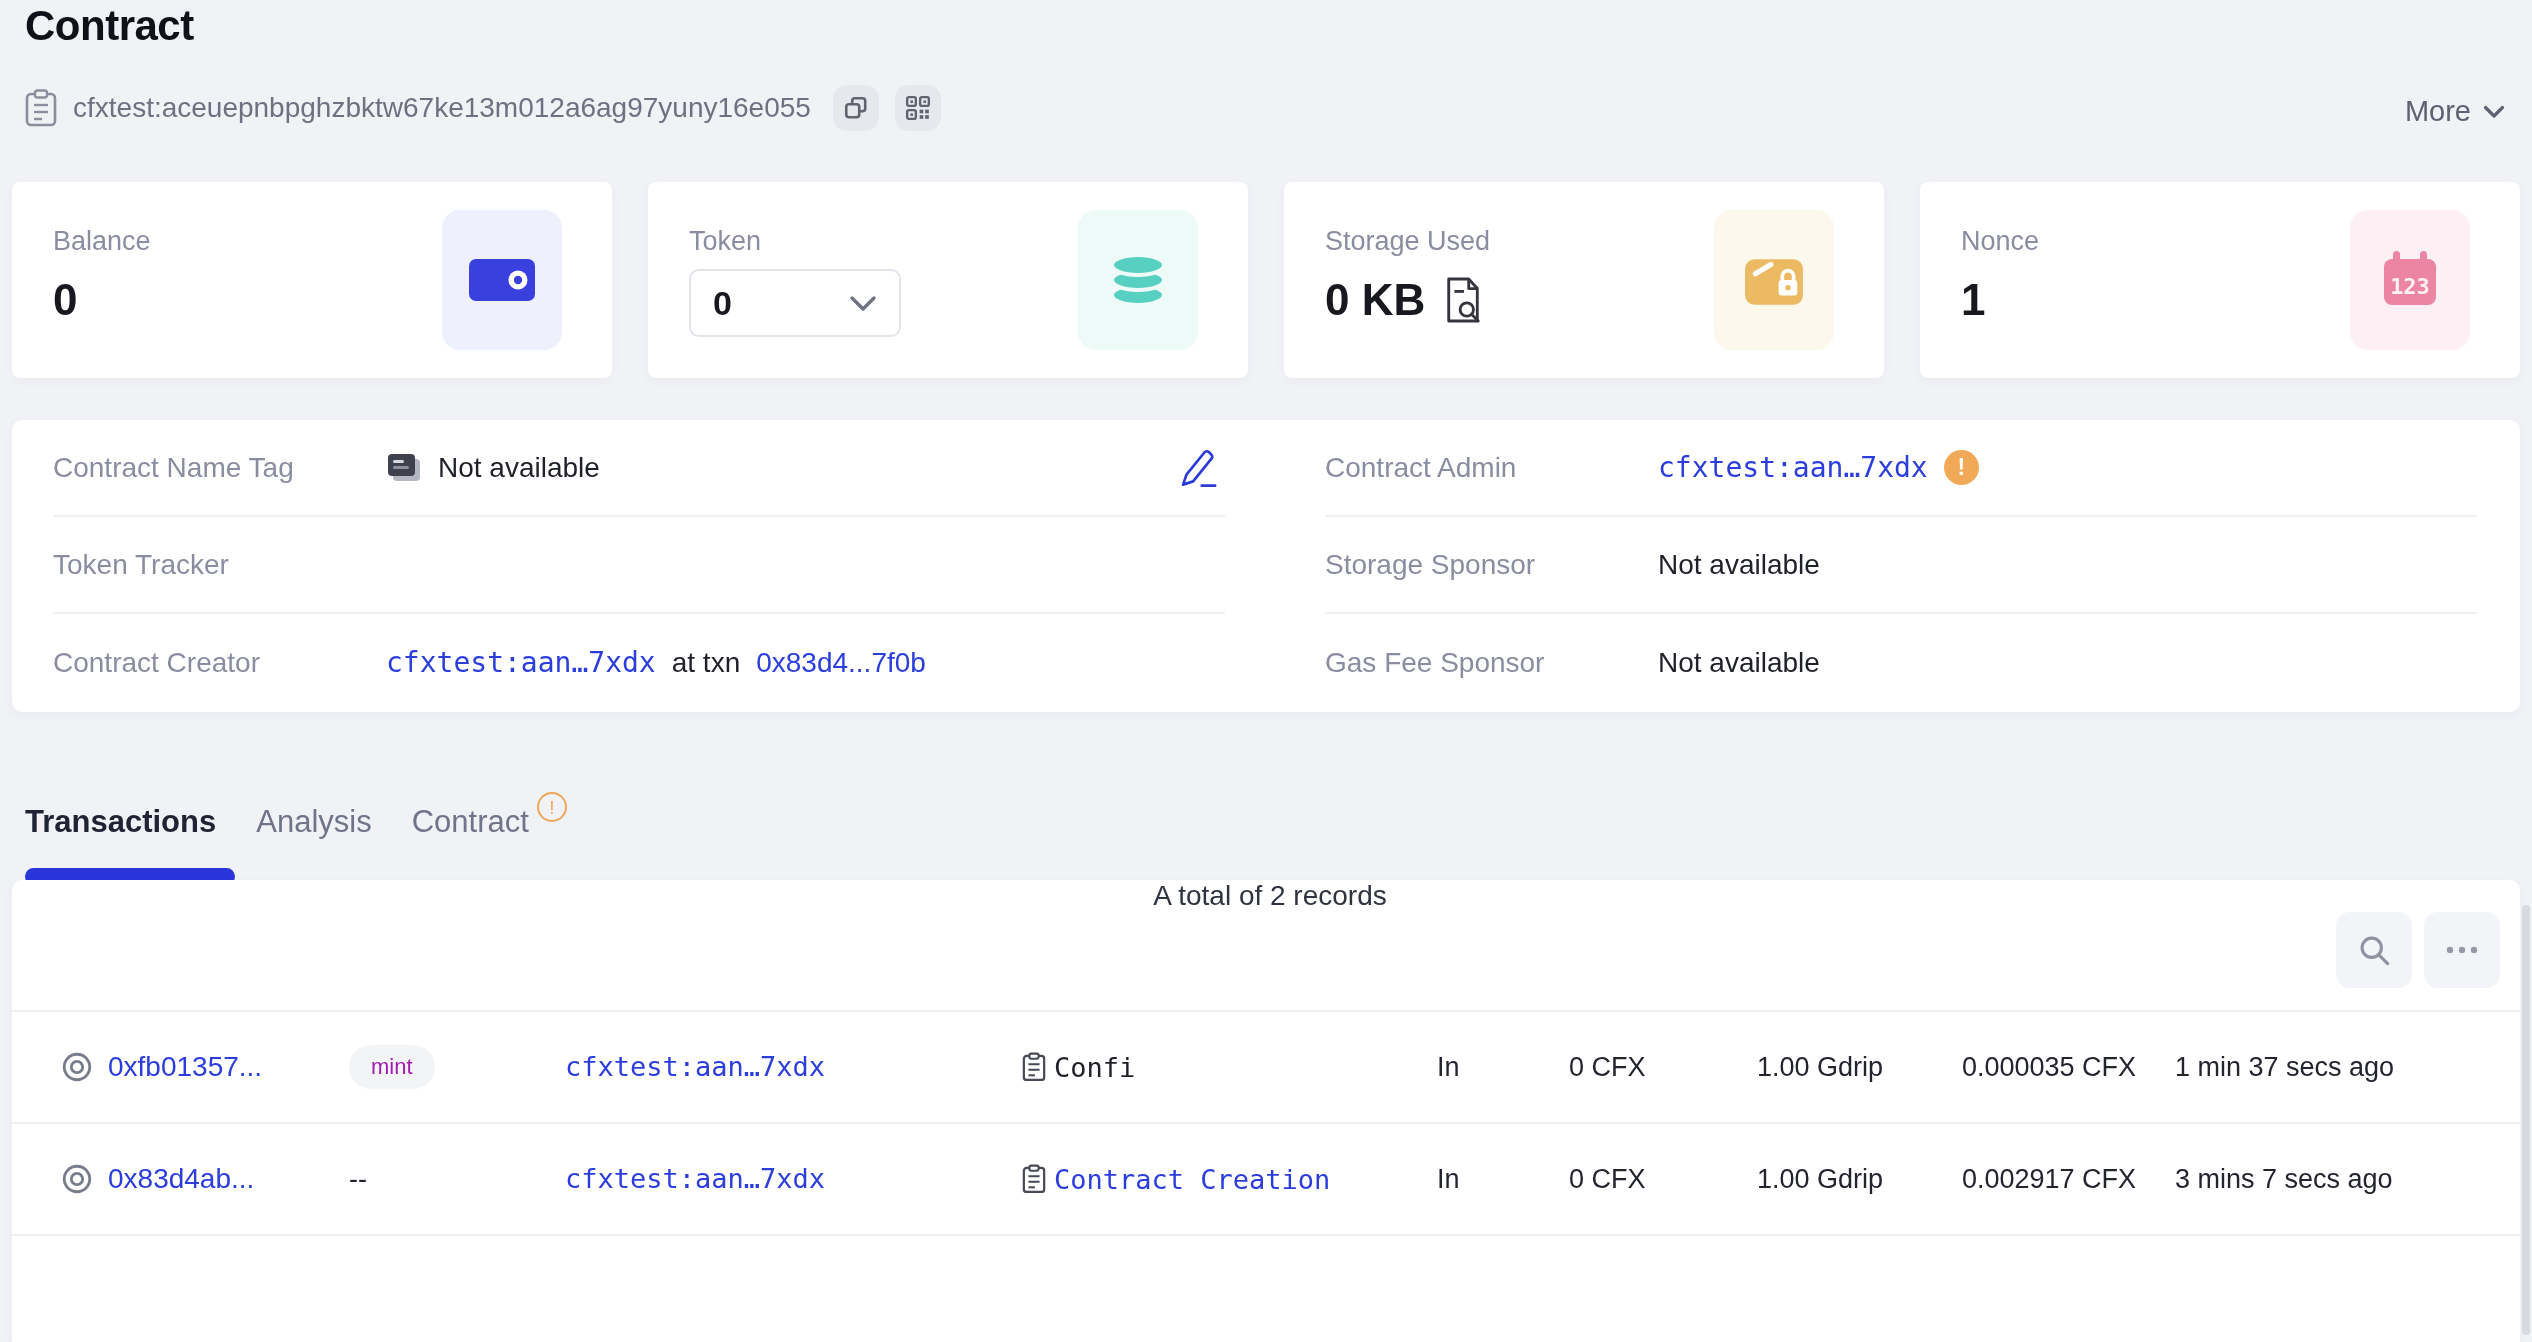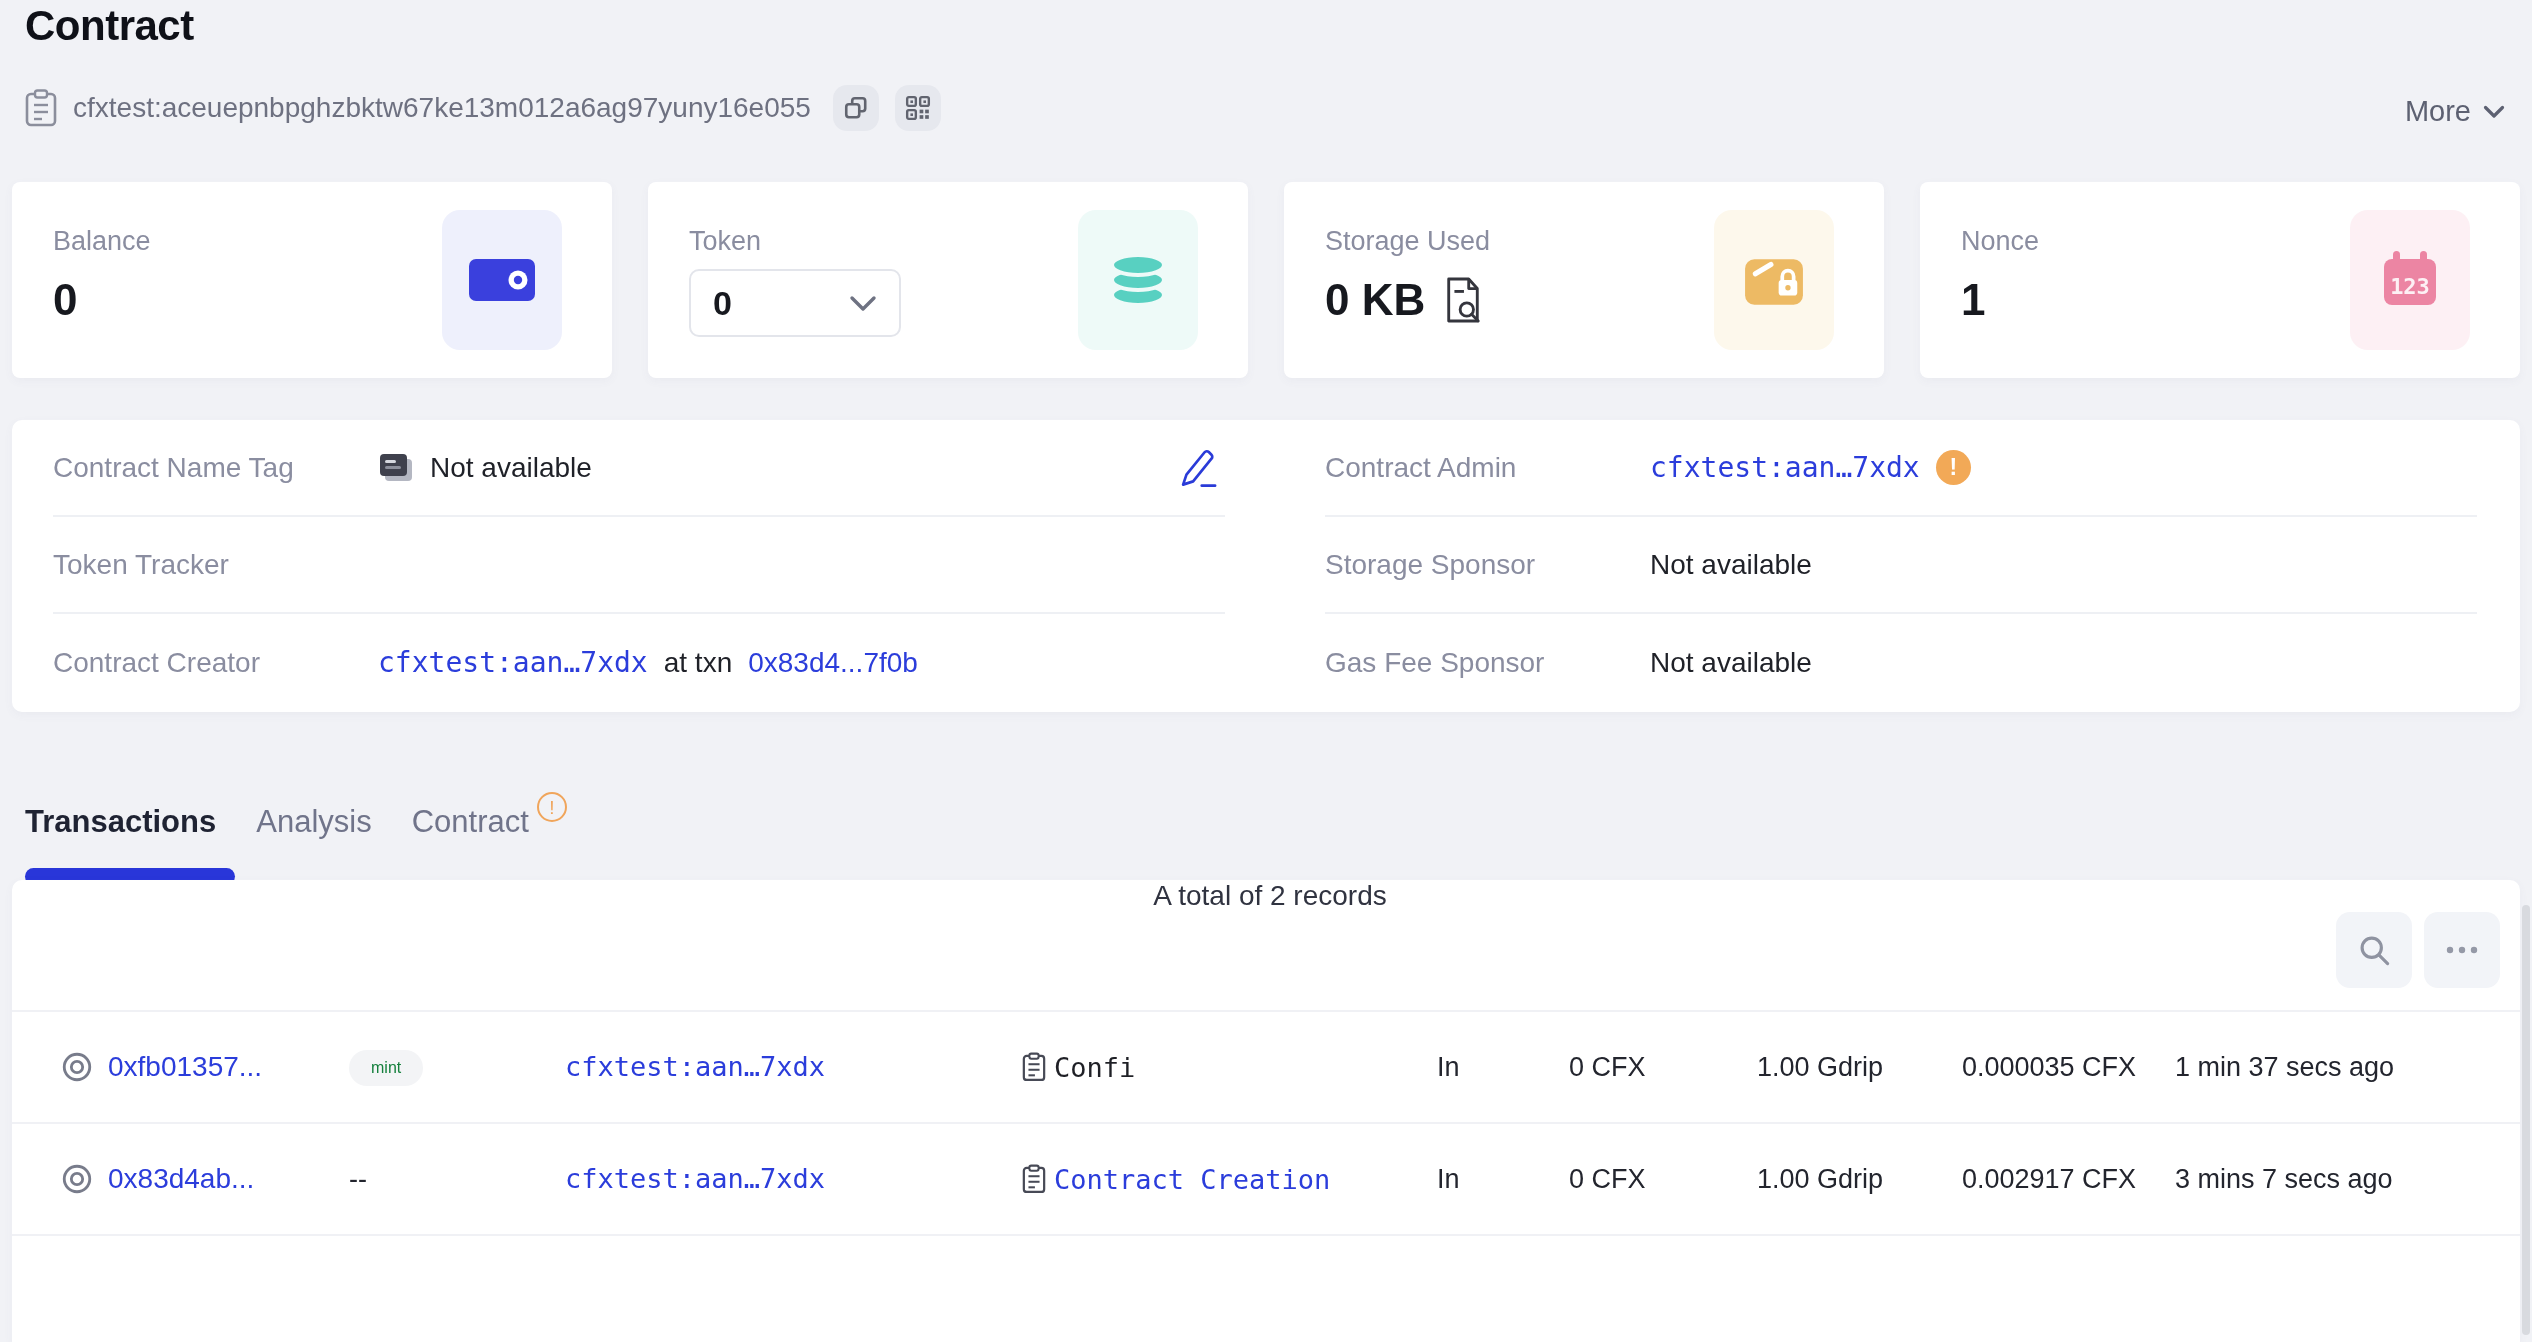--- a/index.html
+++ b/index.html
@@ -36,21 +36,21 @@
   .token-select .val { font-size:34px; font-weight:700; color:#17191f; }
 
   
   .info-panel { position:absolute; left:12px; top:420px; width:2508px; height:292px; background:#fff; border-radius:10px; box-shadow:0 3px 10px rgba(95,105,140,0.05); }
   .info-col { position:absolute; top:0; height:292px; }
   .info-col.left  { left:41px;  width:1172px; }
   .info-col.right { left:1313px; width:1152px; }
   .info-row { height:97px; display:flex; align-items:center; border-bottom:2px solid #eef0f4; }
   .info-row:last-child { border-bottom:none; }
   .info-label { width:325px; flex:none; font-size:28px; color:#8a8da0; }
-  .info-value { display:flex; align-items:center; gap:16px; font-size:28px; color:#1f2128; flex:1; }
+  .info-value { display:flex; align-items:center; gap:16px; font-size:28px; color:#1f2128; flex:1;margin-left:8px; }
   .addr-link { font-family:"DejaVu Sans Mono", monospace; font-size:28px; color:#2b3ddb; cursor:pointer; }
   .edit-btn { margin-left:auto; margin-right:8px; background:none; border:none; cursor:pointer; display:flex; }
   .warn-badge { width:35px; height:35px; border-radius:50%; background:#f2a957; color:#fff; font-size:23px; font-weight:700; display:flex; align-items:center; justify-content:center; }
 
   
   .tabs { position:absolute; left:25px; top:772px; display:flex; gap:40px; align-items:flex-start;margin-top:32px; }
   .tab { font-size:31px; color:#70748a; cursor:pointer; position:relative; padding-bottom:34px; }
   .tab.active { color:#1f2333; font-weight:700; }
   .tab-bar { position:absolute; left:0; top:64px; width:210px; height:17px; border-radius:9px; background:#2936d9; }
   .tab-badge { display:inline-block; width:30px; height:30px; border-radius:50%; border:2px solid #f0a55b; color:#f0a55b; font-size:19px; text-align:center; line-height:27px; vertical-align:top; margin-left:8px; margin-top:-12px; }
@@ -60,21 +60,21 @@
   .table-toolbar { height:132px; display:flex; align-items:center; padding:0 20px 0 28px; border-bottom:2px solid #f0f1f5;flex-direction:column; }
   .summary { font-size:28px; color:#303340; }
   .tool-btns { margin-left:auto; display:flex; gap:12px; }
   .tool-btn { width:76px; height:76px; border-radius:14px; background:#f2f4f8; border:none; display:flex; align-items:center; justify-content:center; cursor:pointer; }
   .tgrid { display:grid; grid-template-columns:289px 216px 457px 415px 132px 188px 205px 213px auto; align-items:center; padding-left:48px; }
   .thead { height:100px; color:#9396a6; font-size:27px; }
   .thead .age-col { color:#2b3ddb; cursor:pointer; }
   .trow { height:112px; border-bottom:2px solid #f0f1f5; font-size:27px; color:#23252e; }
   .cell-flex { display:flex; align-items:center; gap:14px; }
   .hash-link { font-size:28px; color:#2b3ddb; cursor:pointer; }
-  .pill { display:inline-block; background:#f3f4f6; border-radius:999px; padding:9px 22px; font-size:16px; color:#15803d; }
+  .pill { display:inline-block; background:#f3f4f6; border-radius:999px; padding:9px 22px; font-size:22px; color:#a21caf; }
   .to-doc { flex:none; display:flex; }
   .scrollbar { position:absolute; right:2px; top:905px; width:8px; height:430px; border-radius:4px; background:#d8dadf; }
 </style>
 </head>
 <body>
 
 <h1 class="page-title">Contract</h1>
 
 <div class="address-row">
   <span style="display:flex;">

